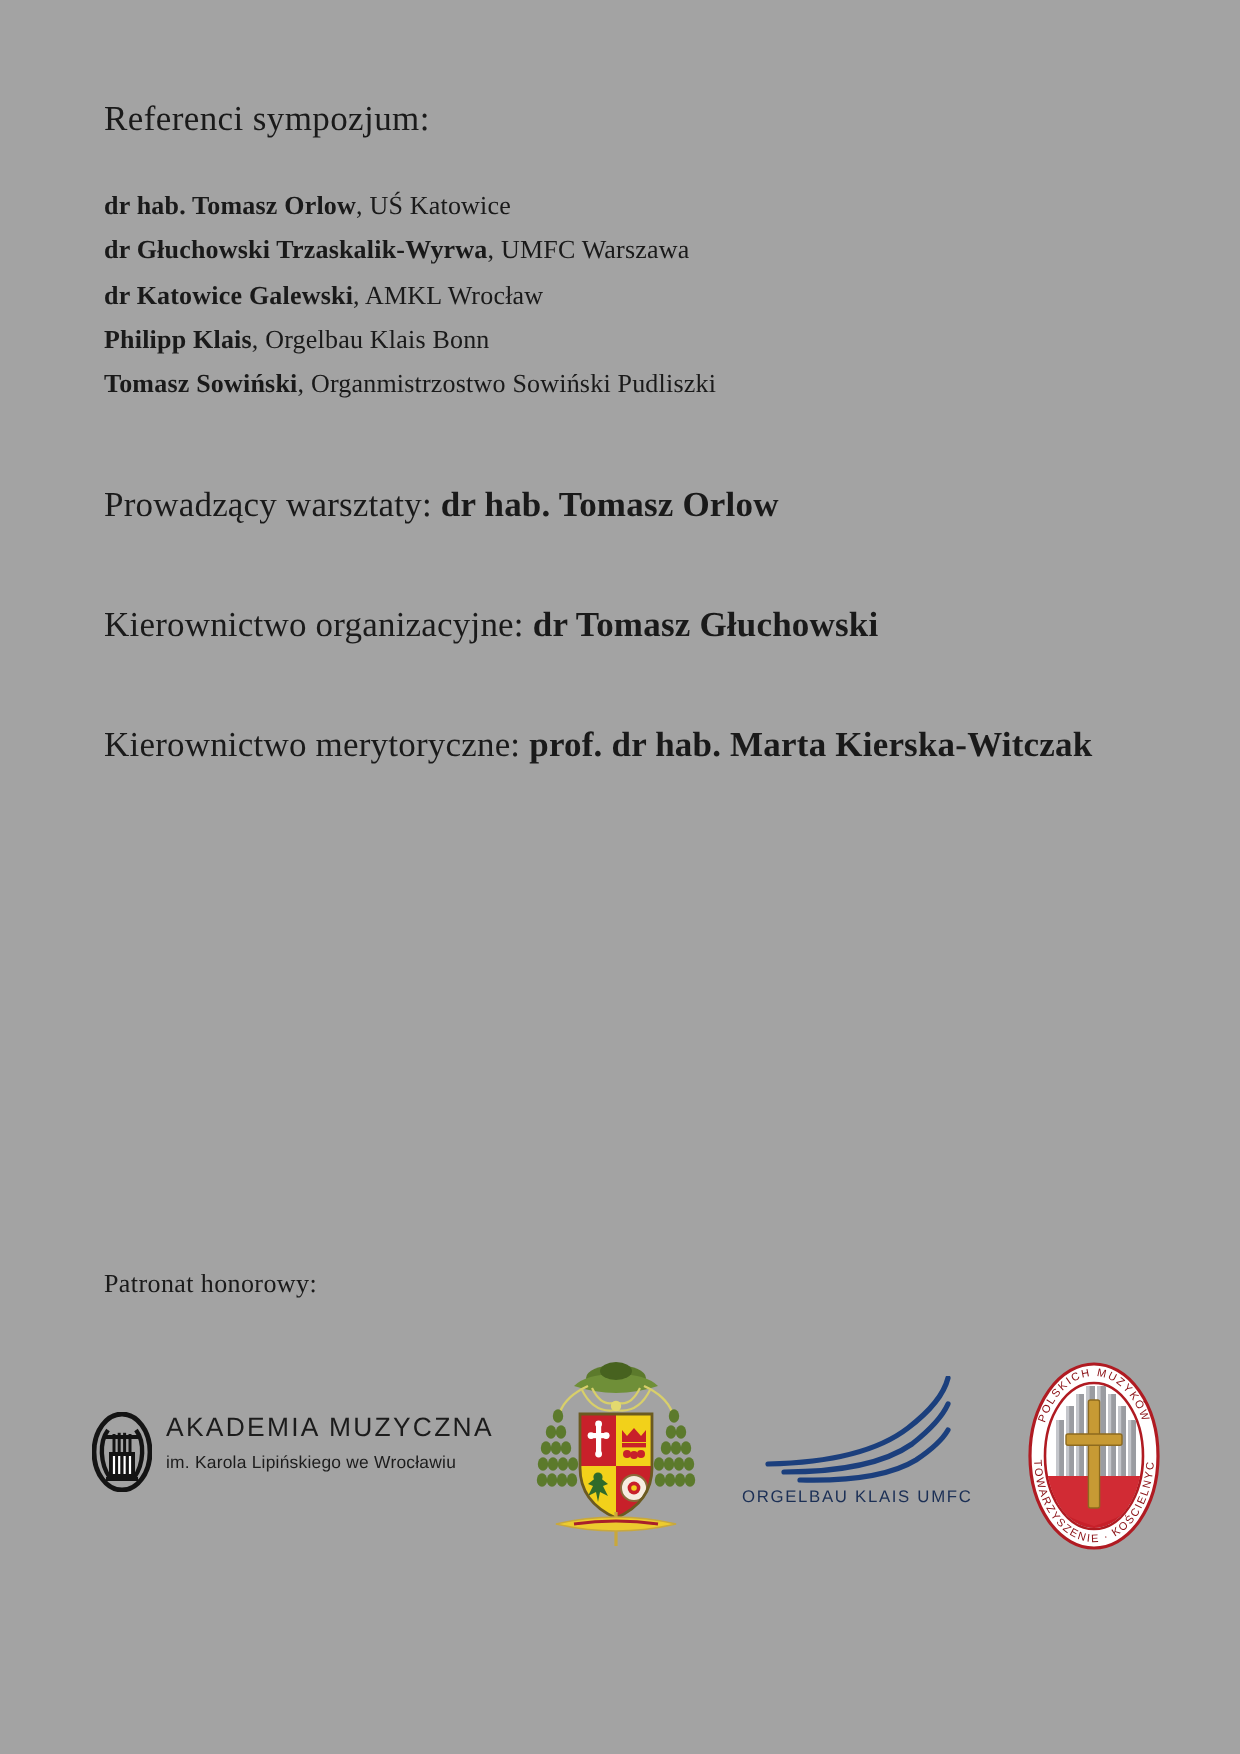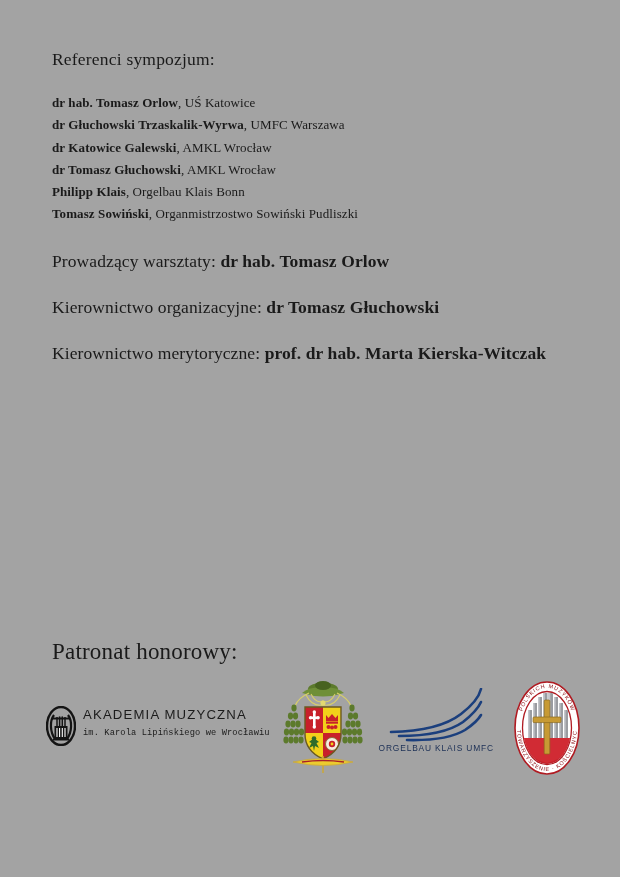--- a/index.html
+++ b/index.html
@@ -47,35 +47,35 @@
   .speaker-list li {
     font-size: 13px;
     line-height: 22.3px;
     white-space: nowrap;
     letter-spacing: 0.1px;
   }
   .nm { font-weight: bold; }
   .af { font-weight: normal; }
 
   .role-block {
-    margin-top: 24px;
+    margin-top: 38px;
     font-size: 17.5px;
     line-height: 22px;
     white-space: nowrap;
     letter-spacing: 0.1px;
   }
   .role-block .lbl { font-weight: normal; }
   .role-block .val { font-weight: bold; }
 
   
   .patronage-heading {
     position: absolute;
     left: 52px;
     top: 618px;
-    font-size: 23px;
+    font-size: 13px;
     line-height: 22px;
     letter-spacing: 0.2px;
   }
 
   .logo-row {
     position: absolute;
     left: 46px;
     top: 672px;
     width: 540px;
     height: 112px;
@@ -98,21 +98,21 @@
   }
   .am-text { line-height: 1; }
   .am-title {
     font-family: "Liberation Sans", sans-serif;
     font-size: 13.2px;
     letter-spacing: 1.15px;
     color: #1c1c1c;
     white-space: nowrap;
   }
   .am-sub {
-    font-family: Liberation Mono, monospace;
+    font-family: Liberation Sans, sans-serif;
     font-size: 8.7px;
     letter-spacing: 0.12px;
     color: #1c1c1c;
     white-space: nowrap;
     margin-top: 18px;
   }
 
   
   .klais-logo {
     position: relative;
@@ -151,23 +151,20 @@
 
     <ul class="speaker-list">
       <li>
         <span class="nm">dr hab. Tomasz Orlow</span><span class="af">, UŚ Katowice</span>
       </li>
       <li>
         <span class="nm">dr Głuchowski Trzaskalik-Wyrwa</span><span class="af">, UMFC Warszawa</span>
       </li>
       <li>
         <span class="nm">dr Katowice Galewski</span><span class="af">, AMKL Wrocław</span>
-      </li>
-      <li>
-        <span class="nm">dr Tomasz Głuchowski</span><span class="af">, AMKL Wrocław</span>
       </li>
       <li>
         <span class="nm">Philipp Klais</span><span class="af">, Orgelbau Klais Bonn</span>
       </li>
       <li>
         <span class="nm">Tomasz Sowiński</span><span class="af">, Organmistrzostwo Sowiński Pudliszki</span>
       </li>
     </ul>
 
     <p class="role-block">

